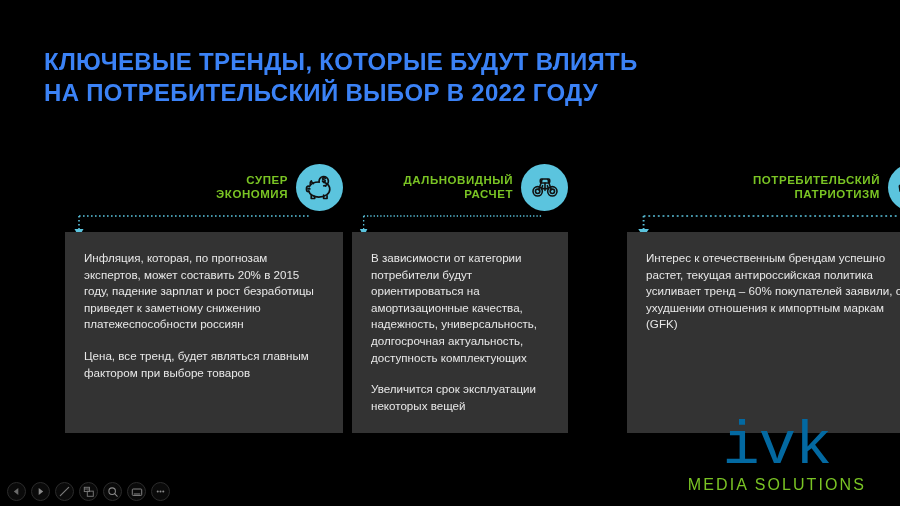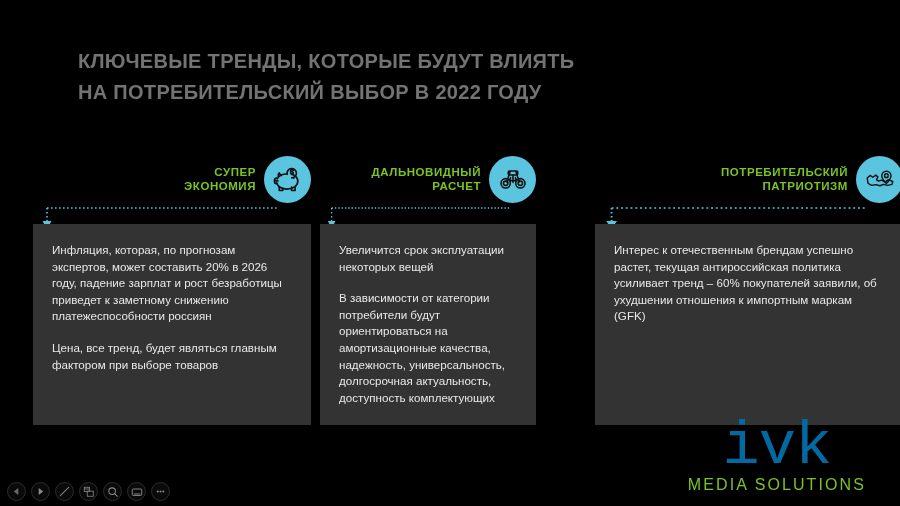--- a/index.html
+++ b/index.html
@@ -17,43 +17,43 @@
     background: #000000;
     overflow: hidden;
   }
 
   
   .title {
     position: absolute;
     left: 44px;
     top: 46px;
     width: 790px;
-    color: #737373;
-    font-size: 20px;
+    color: #3b82f6;
+    font-size: 24px;
     font-weight: bold;
     line-height: 31px;
     letter-spacing: 0.3px;
     text-transform: uppercase;
     font-stretch: condensed;
     white-space: pre-line;
-    margin-left: 34px;
   }
 
   
   .columns {
     position: absolute;
     left: 0;
     top: 150px;
     width: 900px;
     height: 275px;
   }
   .col {
     position: absolute;
-    top: 0;
+    top: 8px;
     height: 275px;
+    margin-left: 32px;
   }
   .col-0 { left: 33px;  width: 278px; }
   .col-1 { left: 320px; width: 216px; }
   .col-2 { left: 595px; width: 308px; }
 
   
   .head {
     position: absolute;
     top: 0;
     right: 0;
@@ -189,21 +189,21 @@
             <path d="M32.4 10.6c-0.4-0.7-1.2-1-2-1-1.1 0-2 0.7-2 1.6s0.9 1.3 2 1.5c1.1 0.2 2 0.6 2 1.5s-0.9 1.6-2 1.6c-0.9 0-1.7-0.4-2-1.1"></path>
           </svg>
         </div>
       </div>
       <svg class="connector" viewBox="0 0 278 24" preserveAspectRatio="none">
         <path d="M14 2 L245 2" stroke="#5bc4de" stroke-width="1.6" stroke-dasharray="1.6 2.4"></path>
         <path d="M14 2 L14 16" stroke="#5bc4de" stroke-width="1.6" stroke-dasharray="1.6 2.4"></path>
         <path d="M9.5 15 L18.5 15 L14 23 Z" fill="#5bc4de"></path>
       </svg>
       <div class="panel">
-        <p>Инфляция, которая, по прогнозам экспертов, может составить 20% в 2026 году, падение зарплат и рост безработицы приведет к  заметному снижению  платежеспособности россиян</p>
+        <p>Инфляция, которая, по прогнозам экспертов, может составить 20% в 2015 году, падение зарплат и рост безработицы приведет к  заметному снижению  платежеспособности россиян</p>
         <p>Цена, все тренд, будет являться главным фактором при выборе товаров</p>
       </div>
     </div>
 
     <div class="col col-1">
       <div class="head">
         <div class="head-label">ДАЛЬНОВИДНЫЙ
 РАСЧЕТ</div>
         <div class="icon-circle">
           <svg width="32" height="32" viewBox="0 0 48 48" fill="none" stroke="#111111" stroke-width="2.4" stroke-linecap="round" stroke-linejoin="round">
@@ -221,22 +221,22 @@
             <path d="M20 26.5h8"></path>
           </svg>
         </div>
       </div>
       <svg class="connector" viewBox="0 0 260 24" preserveAspectRatio="none">
         <path d="M14 2 L228 2" stroke="#5bc4de" stroke-width="1.6" stroke-dasharray="1.6 2.4"></path>
         <path d="M14 2 L14 16" stroke="#5bc4de" stroke-width="1.6" stroke-dasharray="1.6 2.4"></path>
         <path d="M9.5 15 L18.5 15 L14 23 Z" fill="#5bc4de"></path>
       </svg>
       <div class="panel">
+        <p>В зависимости от категории потребители будут ориентироваться на амортизационные качества, надежность, универсальность, долгосрочная актуальность, доступность комплектующих</p>
         <p>Увеличится срок эксплуатации некоторых вещей</p>
-        <p>В зависимости от категории потребители будут ориентироваться на амортизационные качества, надежность, универсальность, долгосрочная актуальность, доступность комплектующих</p>
       </div>
     </div>
 
     <div class="col col-2">
       <div class="head">
         <div class="head-label">ПОТРЕБИТЕЛЬСКИЙ
 ПАТРИОТИЗМ</div>
         <div class="icon-circle">
           <svg width="34" height="34" viewBox="0 0 48 48" fill="none" stroke="#111111" stroke-width="2" stroke-linecap="round" stroke-linejoin="round">
             <path d="M6 22.5 L10 19 L14 21.5 L18 18.5 L21 21 L19 25 L22 27 L26 25.5 L31 28 L36 25 L42 27.5 L41 31.5 L35 33 L29 31.5 L24 33.5 L18 32 L12 33 L7 30 Z"></path>

